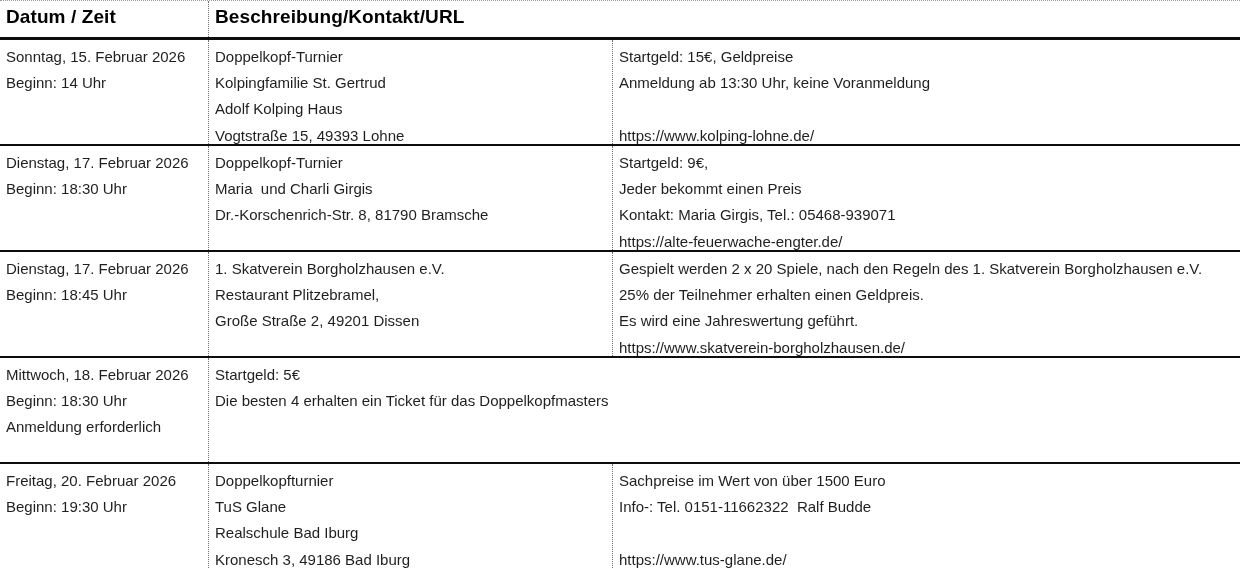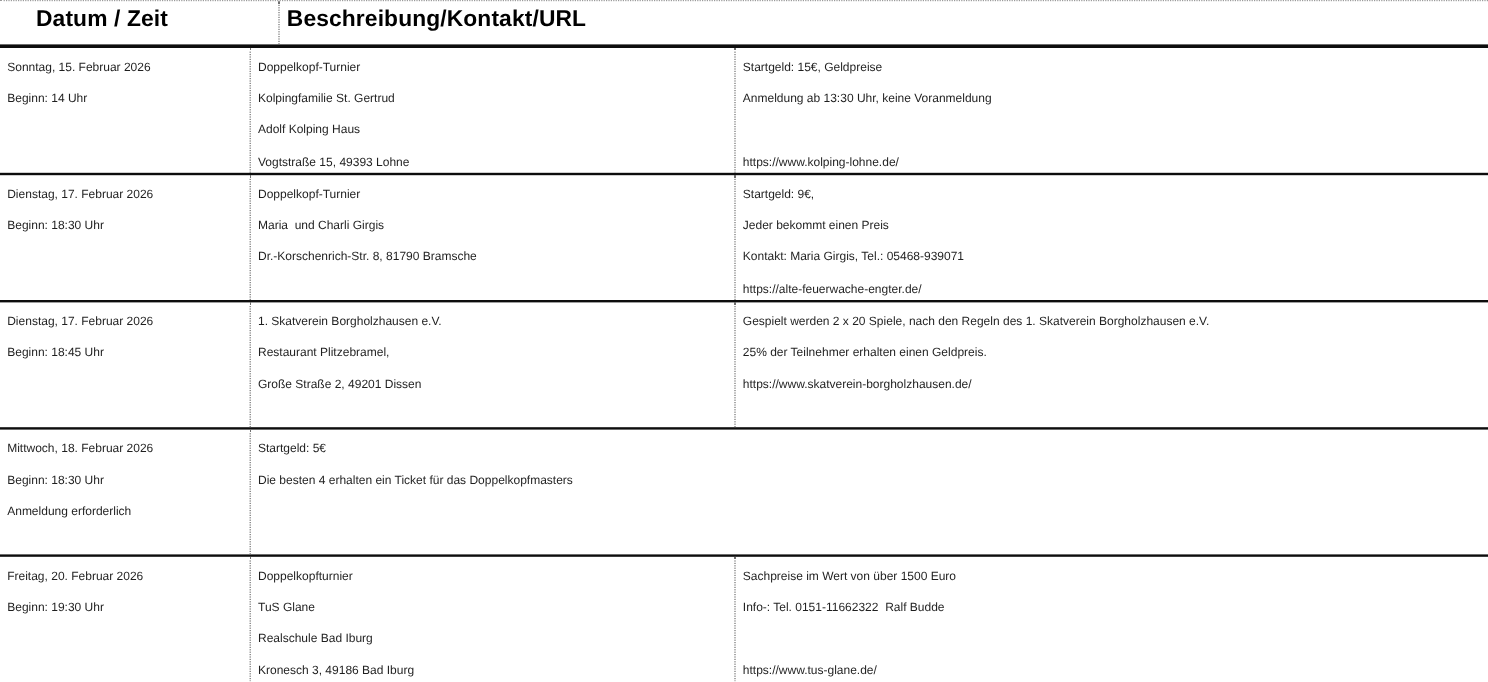--- a/index.html
+++ b/index.html
@@ -18,21 +18,20 @@
     box-sizing: border-box;
   }
   .trow {
     display: grid;
     grid-template-columns: 208px 404px 628px;
     box-sizing: border-box;
   }
   .trow.header {
     height: 39px;
     border-bottom: 3px solid #0d0d0d;
-    padding-left: 24px;
   }
   .trow.body {
     height: 106px;
     border-bottom: 2px solid #0d0d0d;
   }
   .trow.body:last-child {
     border-bottom: 2px solid #000000;
   }
   .cell {
     box-sizing: border-box;
@@ -43,21 +42,21 @@
     border-left: 1px dotted #6f6f6f;
   }
   .trow.header .cell {
     font-size: 19px;
     font-weight: bold;
     color: #000000;
     padding-top: 5px;
     letter-spacing: 0.1px;
   }
   .line {
-    font-size: 10px;
+    font-size: 15px;
     line-height: 26.2px;
     white-space: pre;
     color: #1f1f1f;
   }
 </style>
 </head>
 <body>
 
 <div class="table-wrap">
   <div class="trow header">
@@ -112,20 +111,21 @@
           <div class="line">&nbsp;</div>
         </div>
         <div class="cell">
           <div class="line">1. Skatverein Borgholzhausen e.V.</div>
           <div class="line">Restaurant Plitzebramel,</div>
           <div class="line">Große Straße 2, 49201 Dissen</div>
         </div>
         <div class="cell">
           <div class="line">Gespielt werden 2 x 20 Spiele, nach den Regeln des 1. Skatverein Borgholzhausen e.V.</div>
           <div class="line">25% der Teilnehmer erhalten einen Geldpreis.</div>
+          <div class="line">Es wird eine Jahreswertung geführt.</div>
           <div class="line">https://www.skatverein-borgholzhausen.de/</div>
         </div>
       </div>
       <div class="trow body">
         <div class="cell">
           <div class="line">Mittwoch, 18. Februar 2026</div>
           <div class="line">Beginn: 18:30 Uhr</div>
           <div class="line">Anmeldung erforderlich</div>
         </div>
         <div class="cell">

